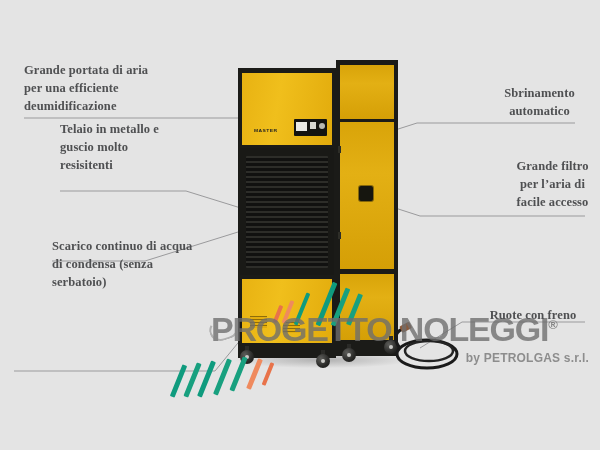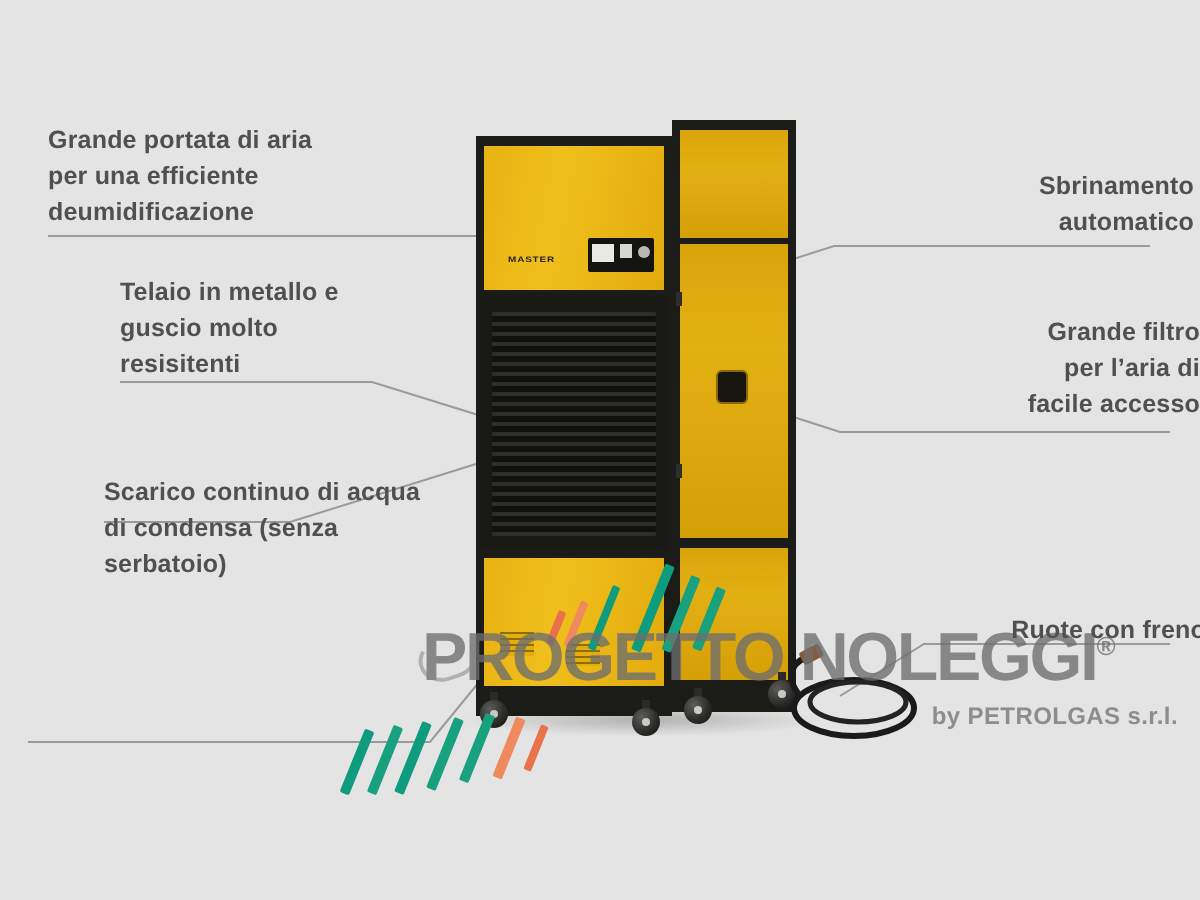--- a/index.html
+++ b/index.html
@@ -13,22 +13,23 @@
 
   
   .callout{
     position:absolute;
     color:#4f5052;
     font-size:12.5px;
     line-height:1.42;
     font-weight:600;
     letter-spacing:.1px;
     white-space:pre-line;
-  }
-  .callout.right{text-align:right;}
+    font-family:Liberation Serif, serif;
+  }
+  .callout.right{text-align:center;}
   svg.leadsvg{position:absolute;left:0;top:0;width:600px;height:450px;overflow:visible;pointer-events:none;}
 
   
   #machine{position:absolute;left:232px;top:60px;width:180px;height:310px;}
 
   .shadow{
     position:absolute;left:2px;top:292px;width:176px;height:16px;
     background:radial-gradient(ellipse at 50% 50%, rgba(60,60,60,.30) 0%, rgba(120,120,120,0) 72%);
   }
 
@@ -240,21 +241,21 @@
     <div id="wm-main">
       <span class="wm-swoosh"></span>
       <span>PROGETTO NOLEGGI</span><sup>®</sup>
     </div>
     <div id="wm-sub">by PETROLGAS s.r.l.</div>
   </div>
 
   <div class="callout" style="left:24px;top:62px;width:200px;">Grande portata di aria
 per una efficiente
 deumidificazione</div>
-  <div class="callout" style="left:60px;top:138px;width:180px;">Telaio in metallo e
+  <div class="callout" style="left:60px;top:121px;width:180px;">Telaio in metallo e
 guscio molto
 resisitenti</div>
   <div class="callout" style="left:52px;top:205px;width:200px;margin-top:33px;">Scarico continuo di acqua
 di condensa (senza
 serbatoio)</div>
 
   <div class="callout right" style="left:482px;top:85px;width:115px;">Sbrinamento
 automatico</div>
   <div class="callout right" style="left:505px;top:158px;width:95px;">Grande filtro
 per l’aria di

